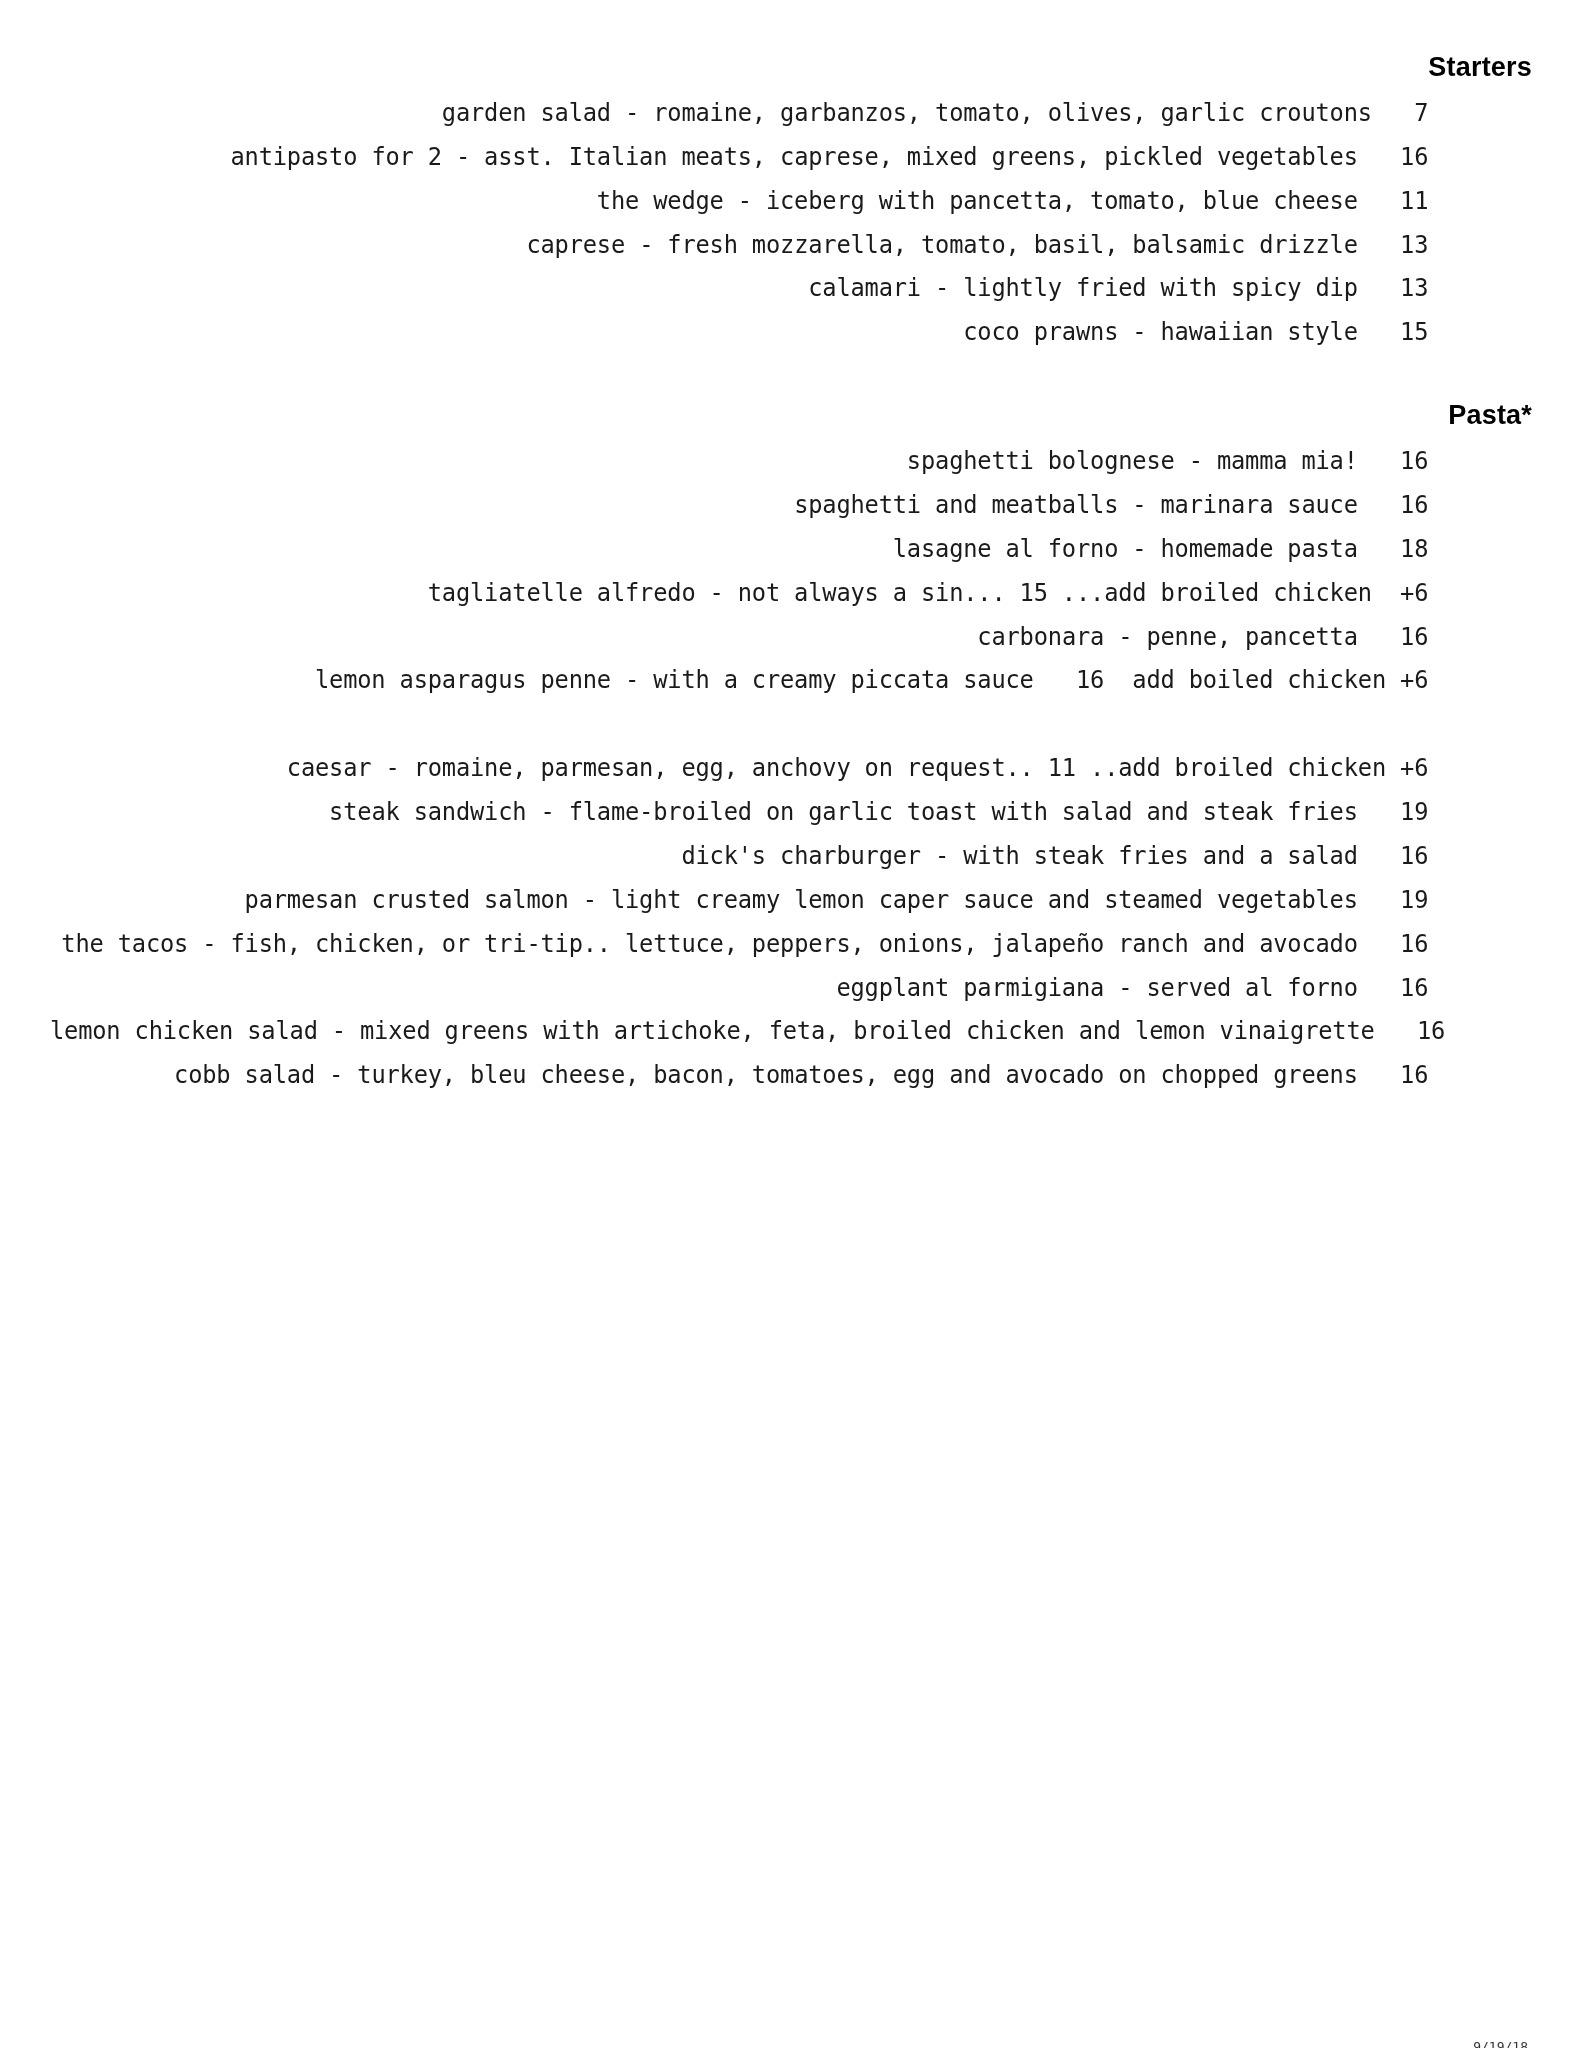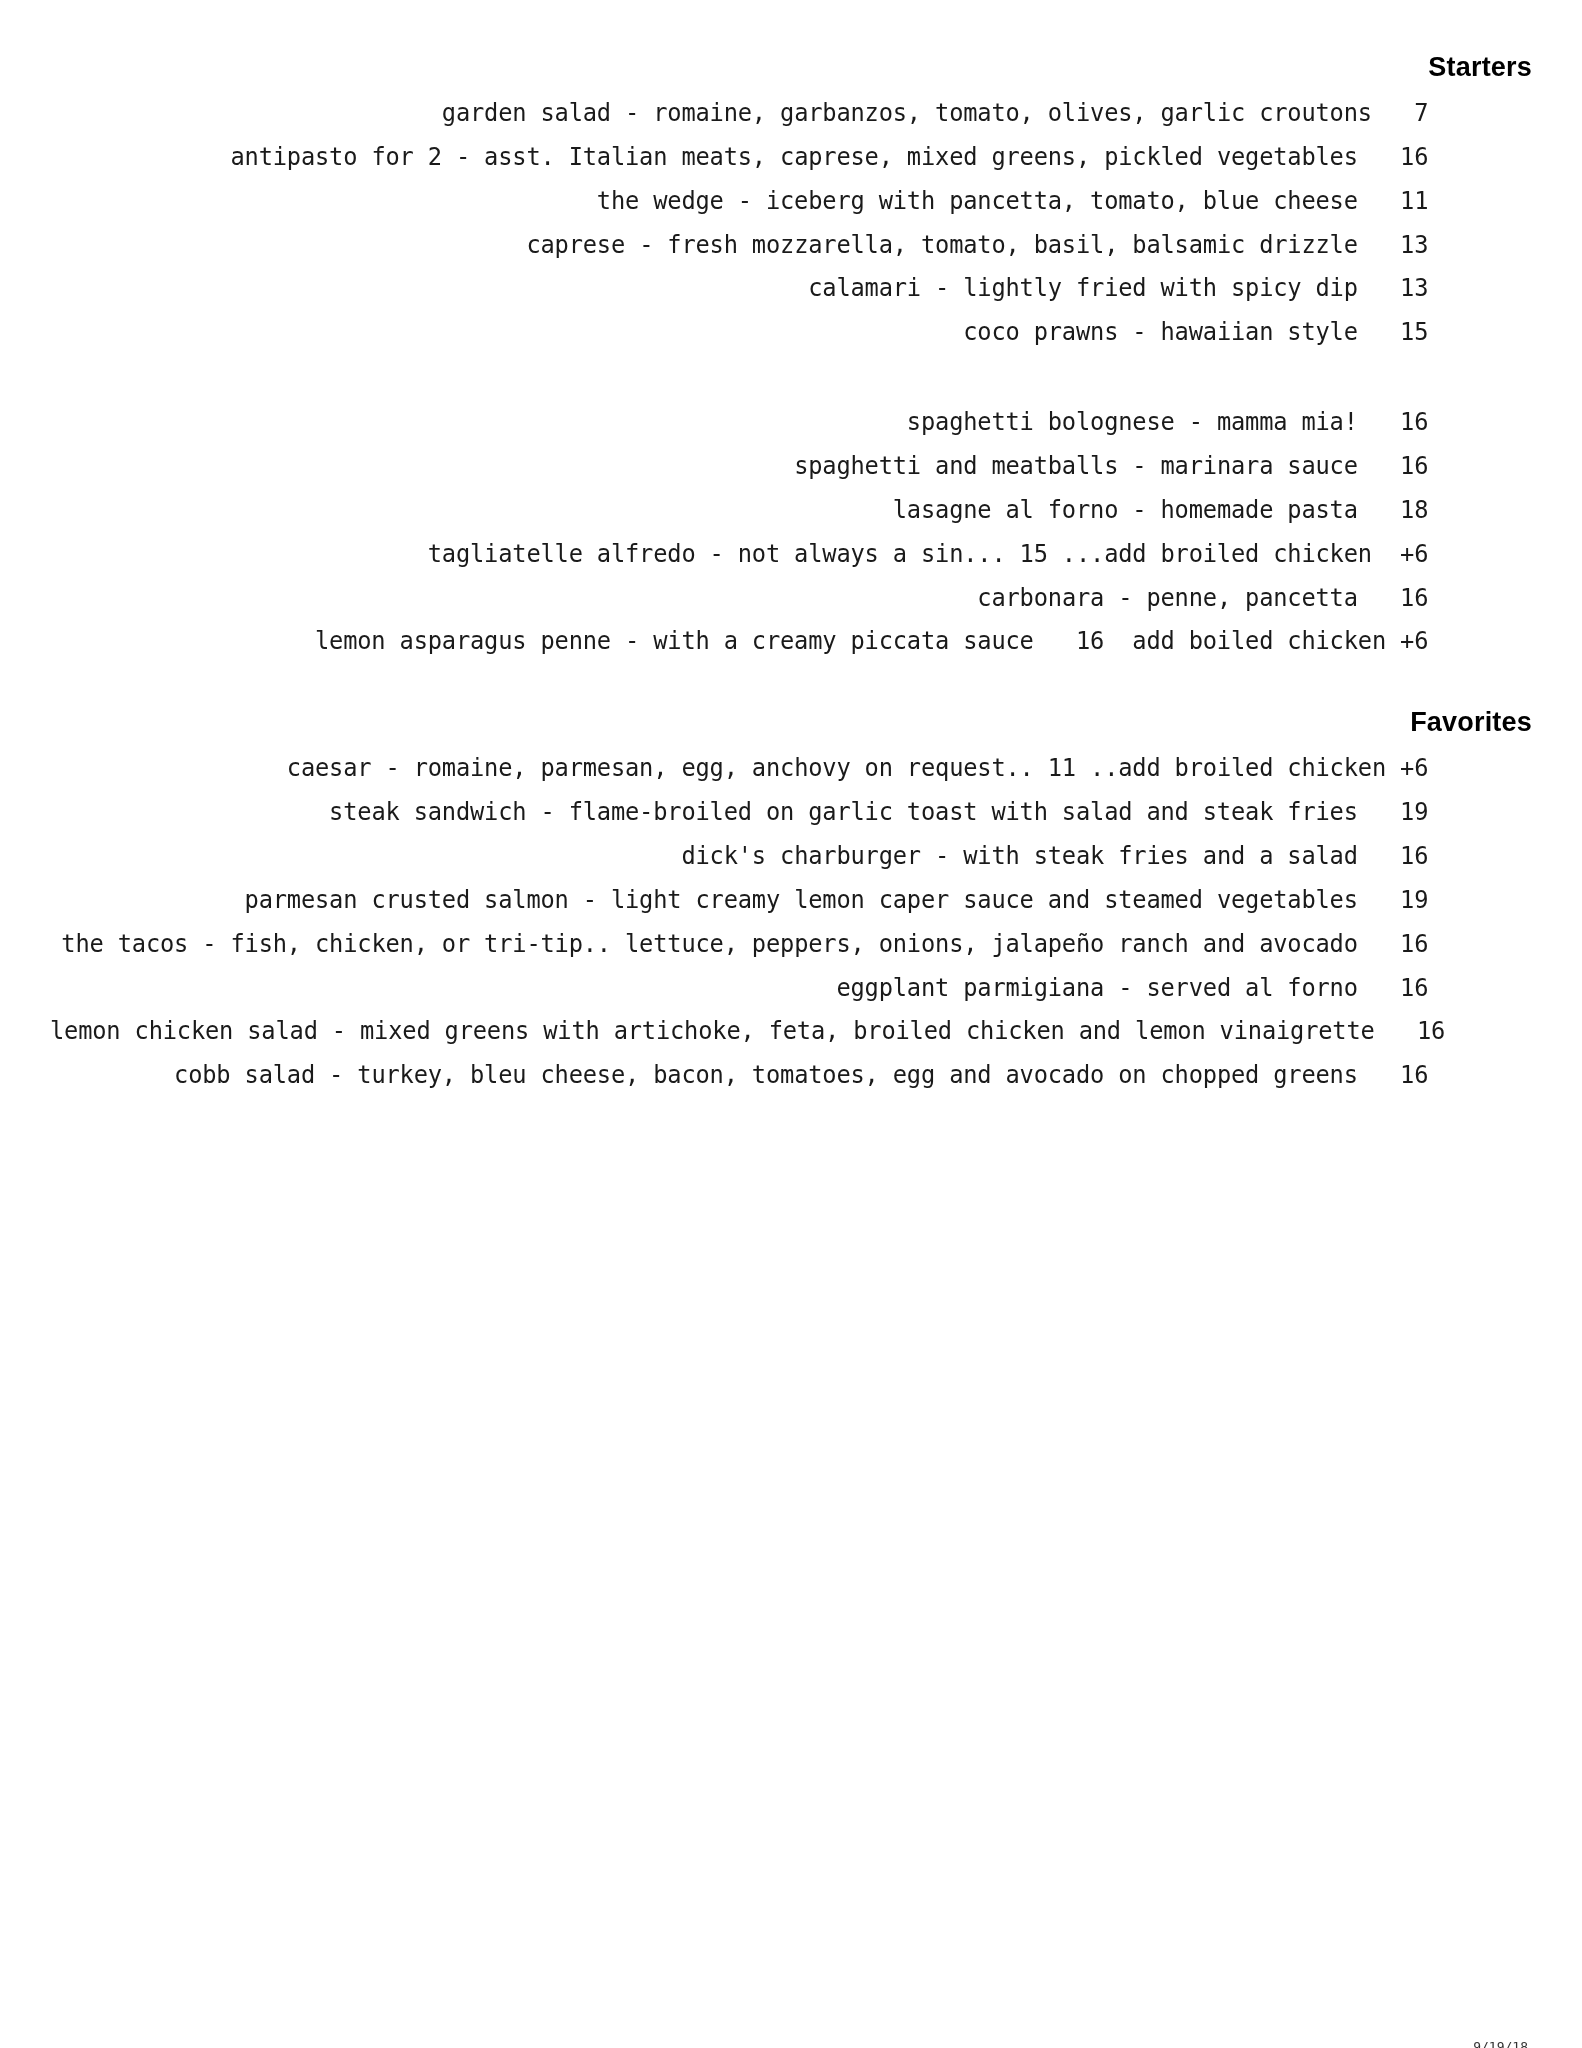--- a/index.html
+++ b/index.html
@@ -129,30 +129,30 @@
       <div class="section-title">Starters</div>
       <div class="item">garden salad - romaine, garbanzos, tomato, olives, garlic croutons   7</div>
       <div class="item">antipasto for 2 - asst. Italian meats, caprese, mixed greens, pickled vegetables   16</div>
       <div class="item">the wedge - iceberg with pancetta, tomato, blue cheese   11</div>
       <div class="item">caprese - fresh mozzarella, tomato, basil, balsamic drizzle   13</div>
       <div class="item">calamari - lightly fried with spicy dip   13</div>
       <div class="item">coco prawns - hawaiian style   15</div>
     </div>
 
     <div class="section pasta">
+      <div class="section-title">Pasta*</div>
       <div class="item">spaghetti bolognese - mamma mia!   16</div>
       <div class="item">spaghetti and meatballs - marinara sauce   16</div>
       <div class="item">lasagne al forno - homemade pasta   18</div>
       <div class="item">tagliatelle alfredo - not always a sin... 15 ...add broiled chicken  +6</div>
       <div class="item">carbonara - penne, pancetta   16</div>
       <div class="item">lemon asparagus penne - with a creamy piccata sauce   16  add boiled chicken +6</div>
     </div>
 
     <div class="section favorites">
-      <div class="section-title">Favorites</div>
       <div class="item">caesar - romaine, parmesan, egg, anchovy on request.. 11 ..add broiled chicken +6</div>
       <div class="item">steak sandwich - flame-broiled on garlic toast with salad and steak fries   19</div>
       <div class="item">dick's charburger - with steak fries and a salad   16</div>
       <div class="item">parmesan crusted salmon - light creamy lemon caper sauce and steamed vegetables   19</div>
       <div class="item">the tacos - fish, chicken, or tri-tip.. lettuce, peppers, onions, jalapeño ranch and avocado   16</div>
       <div class="item">eggplant parmigiana - served al forno   16</div>
       <div class="item">lemon chicken salad - mixed greens with artichoke, feta, broiled chicken and lemon vinaigrette   16</div>
       <div class="item">cobb salad - turkey, bleu cheese, bacon, tomatoes, egg and avocado on chopped greens   16</div>
     </div>
 

